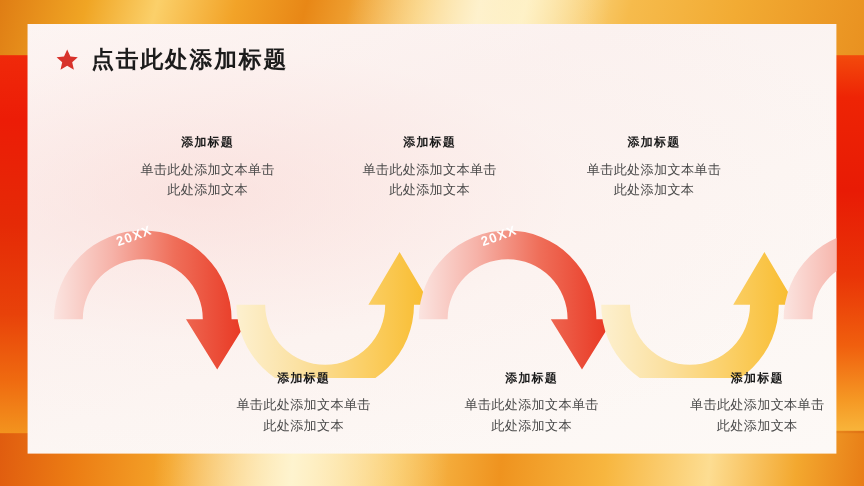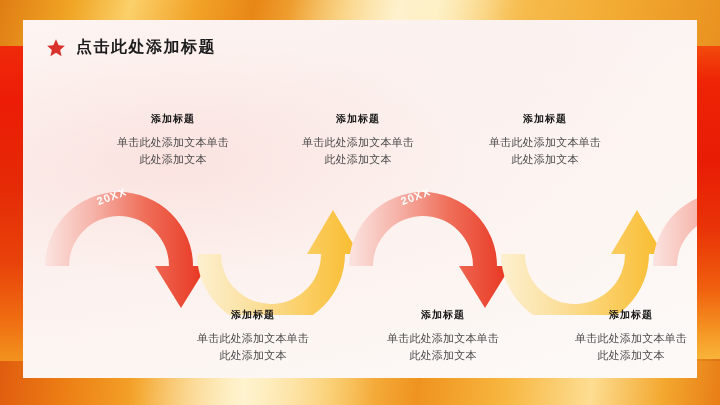--- a/index.html
+++ b/index.html
@@ -96,21 +96,21 @@
   }
 
   
   #title-row {
     position:absolute; left:23px; top:17px;
     display:flex; align-items:center; gap:10px;
   }
   .star-icon { width:20px; height:20px; display:block; }
   #title-text {
     font-family:"DejaVu Serif","Liberation Serif", serif;
-    font-size:16px; font-weight:bold; color:#1c1c1c;
+    font-size:19px; font-weight:bold; color:#1c1c1c;
     letter-spacing:1.5px; white-space:nowrap;
   }
 
   
   .tblock { position:absolute; text-align:center; }
   .tblock .th {
     font-family:Liberation Serif, serif;
     font-size:10px; font-weight:bold; color:#1a1a1a;
     letter-spacing:1px; margin-bottom:8px; white-space:nowrap;
   }

